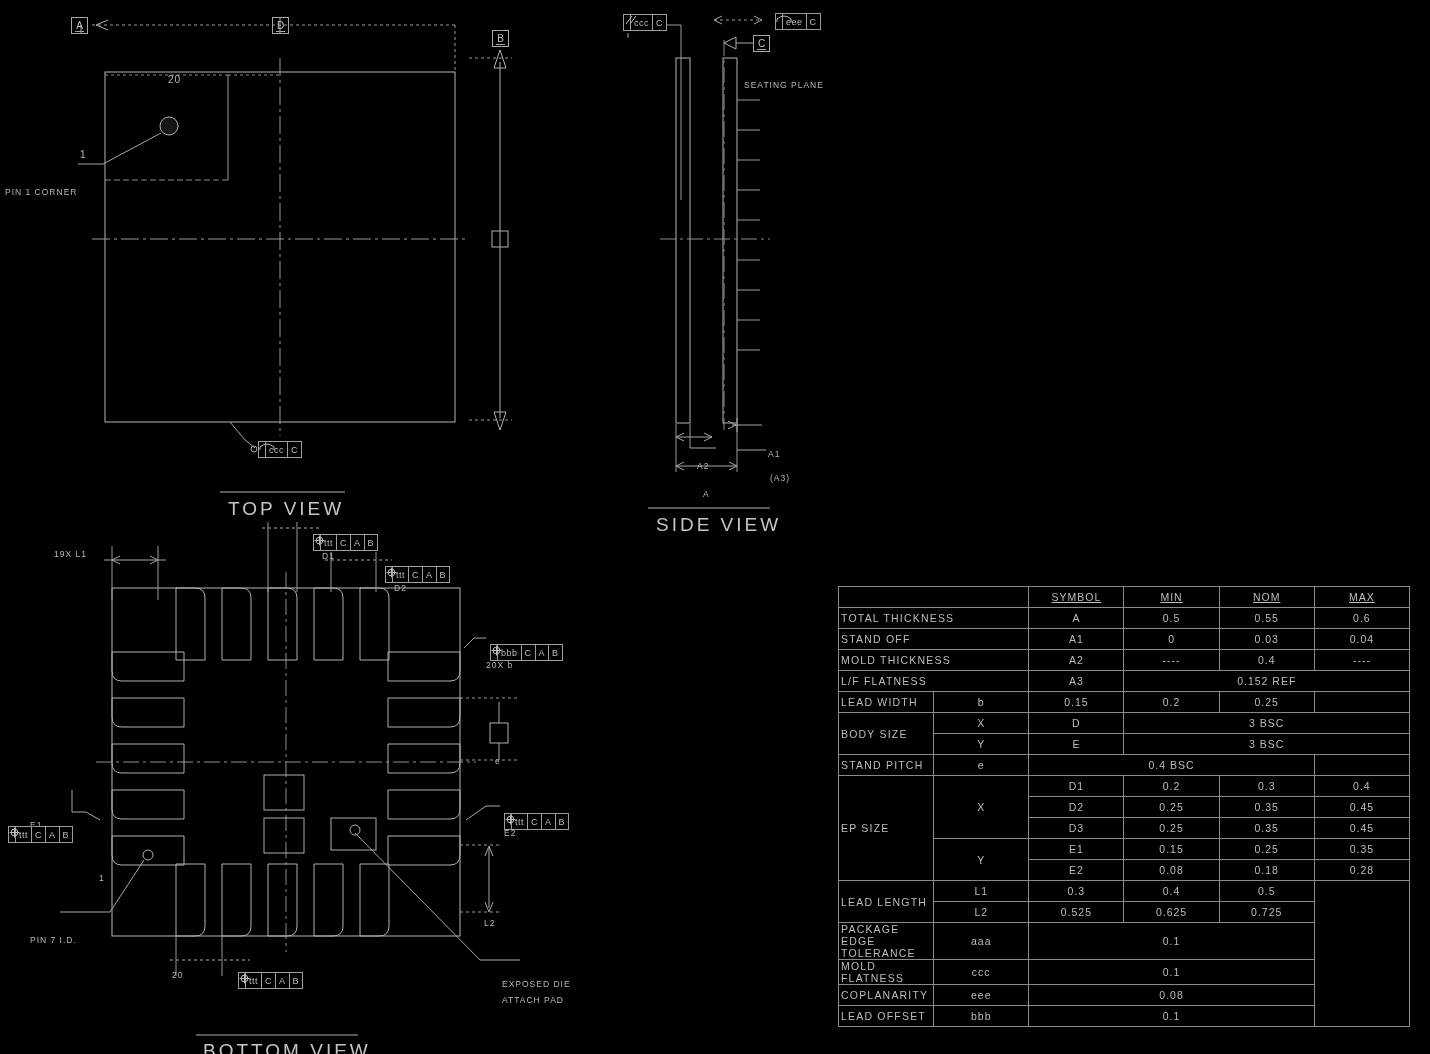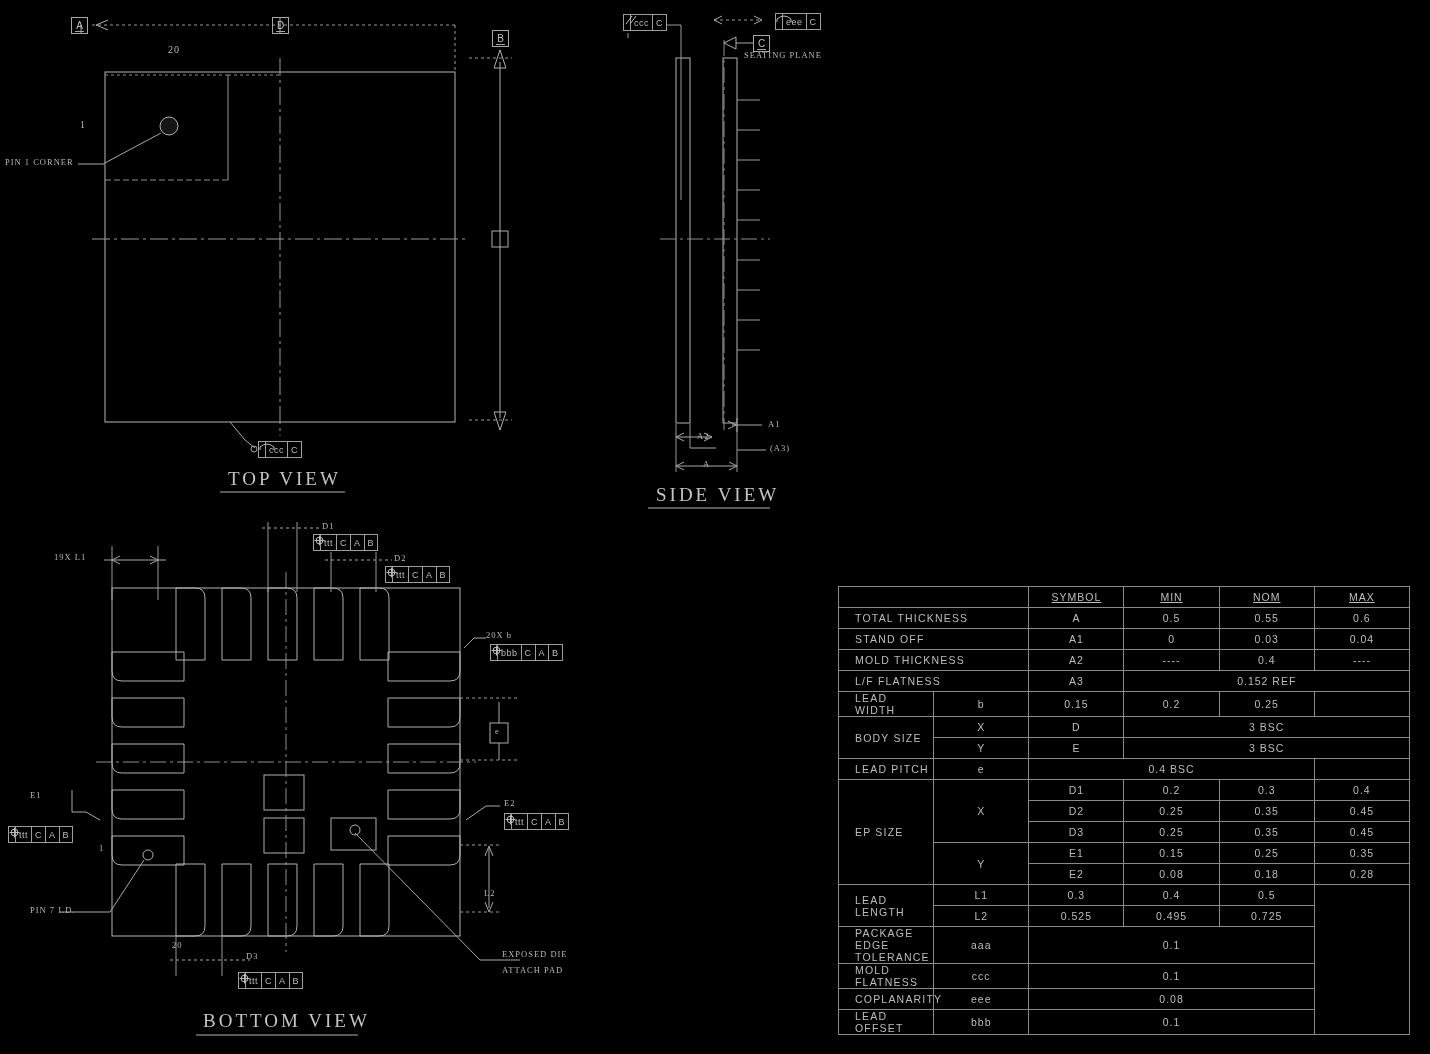--- a/index.html
+++ b/index.html
@@ -2,32 +2,32 @@
 <html><head>
 <meta charset="utf-8">
 <title>Package Mechanical Drawing</title>
 <style>
   html,body{margin:0;padding:0;background:#000;}
   body{width:1430px;height:1054px;position:relative;overflow:hidden;
        font-family:"Liberation Sans", sans-serif;color:#c9c9c9;}
   .root{position:absolute;left:0;top:0;width:1430px;height:1054px;}
   svg{position:absolute;left:0;top:0;}
   .lbl{position:absolute;white-space:pre;color:#b9b9b9;letter-spacing:1px;
-       font-family:Liberation Serif, serif;}
+       font-family:Liberation Sans, sans-serif;margin-top:30px;}
   .viewtitle{font-size:19px;letter-spacing:3px;color:#c4c4c4;}
   .small{font-size:10px;}
   .tiny{font-size:8.5px;}
   
   #dimtable{position:absolute;left:838px;top:586px;width:572px;height:426px;}
   table{border-collapse:collapse;width:572px;height:426px;
         font-family:"Liberation Sans", sans-serif;font-size:10.5px;color:#bdbdbd;
         table-layout:fixed;}
   table,th,td{border:1px solid #8a8a8a;}
   th,td{padding:0 4px;text-align:center;height:20px;letter-spacing:1px;}
-  td.desc{text-align:left;padding-left:16px;letter-spacing:1.2px;}
+  td.desc{text-align:left;padding-left:2px;letter-spacing:1.2px;}
   th{font-weight:normal;text-decoration:underline;letter-spacing:1px;}
   
   .fcf{position:absolute;display:flex;border:1px solid #9e9e9e;background:#000;
        height:15px;align-items:stretch;}
   .fcf > div{display:flex;align-items:center;justify-content:center;
              border-right:1px solid #9e9e9e;padding:0 3px;font-size:9px;color:#bdbdbd;
              letter-spacing:0.5px;}
   .fcf > div:last-child{border-right:none;}
   .datbox{position:absolute;border:1px solid #a8a8a8;width:15px;height:15px;
           display:flex;align-items:center;justify-content:center;font-size:10px;color:#c2c2c2;}
@@ -256,21 +256,21 @@
 <div class="datbox" style="left:753px;top:35px;">
   <i>C</i>
 </div>
 <div class="lbl tiny" style="left:744px;top:50px;">SEATING PLANE</div>
 <div class="lbl tiny" style="left:697px;top:431px;">A2</div>
 <div class="lbl tiny" style="left:768px;top:419px;">A1</div>
 <div class="lbl tiny" style="left:770px;top:443px;">(A3)</div>
 <div class="lbl tiny" style="left:703px;top:459px;">A</div>
 <div class="lbl viewtitle" style="left:656px;top:484px;">SIDE VIEW</div>
 
-<div class="lbl tiny" style="left:54px;top:552px;">19X L1</div>
+<div class="lbl tiny" style="left:54px;top:519px;">19X L1</div>
 
 <div class="lbl tiny" style="left:322px;top:521px;">D1</div>
 <div class="fcf" style="left:313px;top:534px;">
   <div>
     <svg width="11" height="11" viewBox="0 0 11 11">
           <circle cx="5.5" cy="5.5" r="3.4" fill="none" stroke="#bdbdbd"></circle>
           <line x1="5.5" y1="0.5" x2="5.5" y2="10.5" stroke="#bdbdbd"></line>
           <line x1="0.5" y1="5.5" x2="10.5" y2="5.5" stroke="#bdbdbd"></line>
         </svg>
   </div>
@@ -416,21 +416,21 @@
             <td rowspan="1">X</td>
             <td>D</td>
             <td colspan="3">3 BSC</td>
           </tr>
           <tr>
             <td rowspan="1">Y</td>
             <td>E</td>
             <td colspan="3">3 BSC</td>
           </tr>
           <tr>
-            <td class="desc" rowspan="1">LEAD PITCH</td>
+            <td class="desc" rowspan="1">STAND PITCH</td>
             <td>e</td>
             <td colspan="3">0.4 BSC</td>
           </tr>
           <tr>
             <td class="desc" rowspan="5">EP SIZE</td>
             <td rowspan="3">X</td>
             <td>D1</td>
             <td>0.2</td>
             <td>0.3</td>
             <td>0.4</td>
@@ -463,21 +463,21 @@
           <tr>
             <td class="desc" rowspan="2">LEAD LENGTH</td>
             <td>L1</td>
             <td>0.3</td>
             <td>0.4</td>
             <td>0.5</td>
           </tr>
           <tr>
             <td>L2</td>
             <td>0.525</td>
-            <td>0.495</td>
+            <td>0.625</td>
             <td>0.725</td>
           </tr>
           <tr>
             <td class="desc" rowspan="1">PACKAGE EDGE TOLERANCE</td>
             <td>aaa</td>
             <td colspan="3">0.1</td>
           </tr>
           <tr>
             <td class="desc" rowspan="1">MOLD FLATNESS</td>
             <td>ccc</td>

